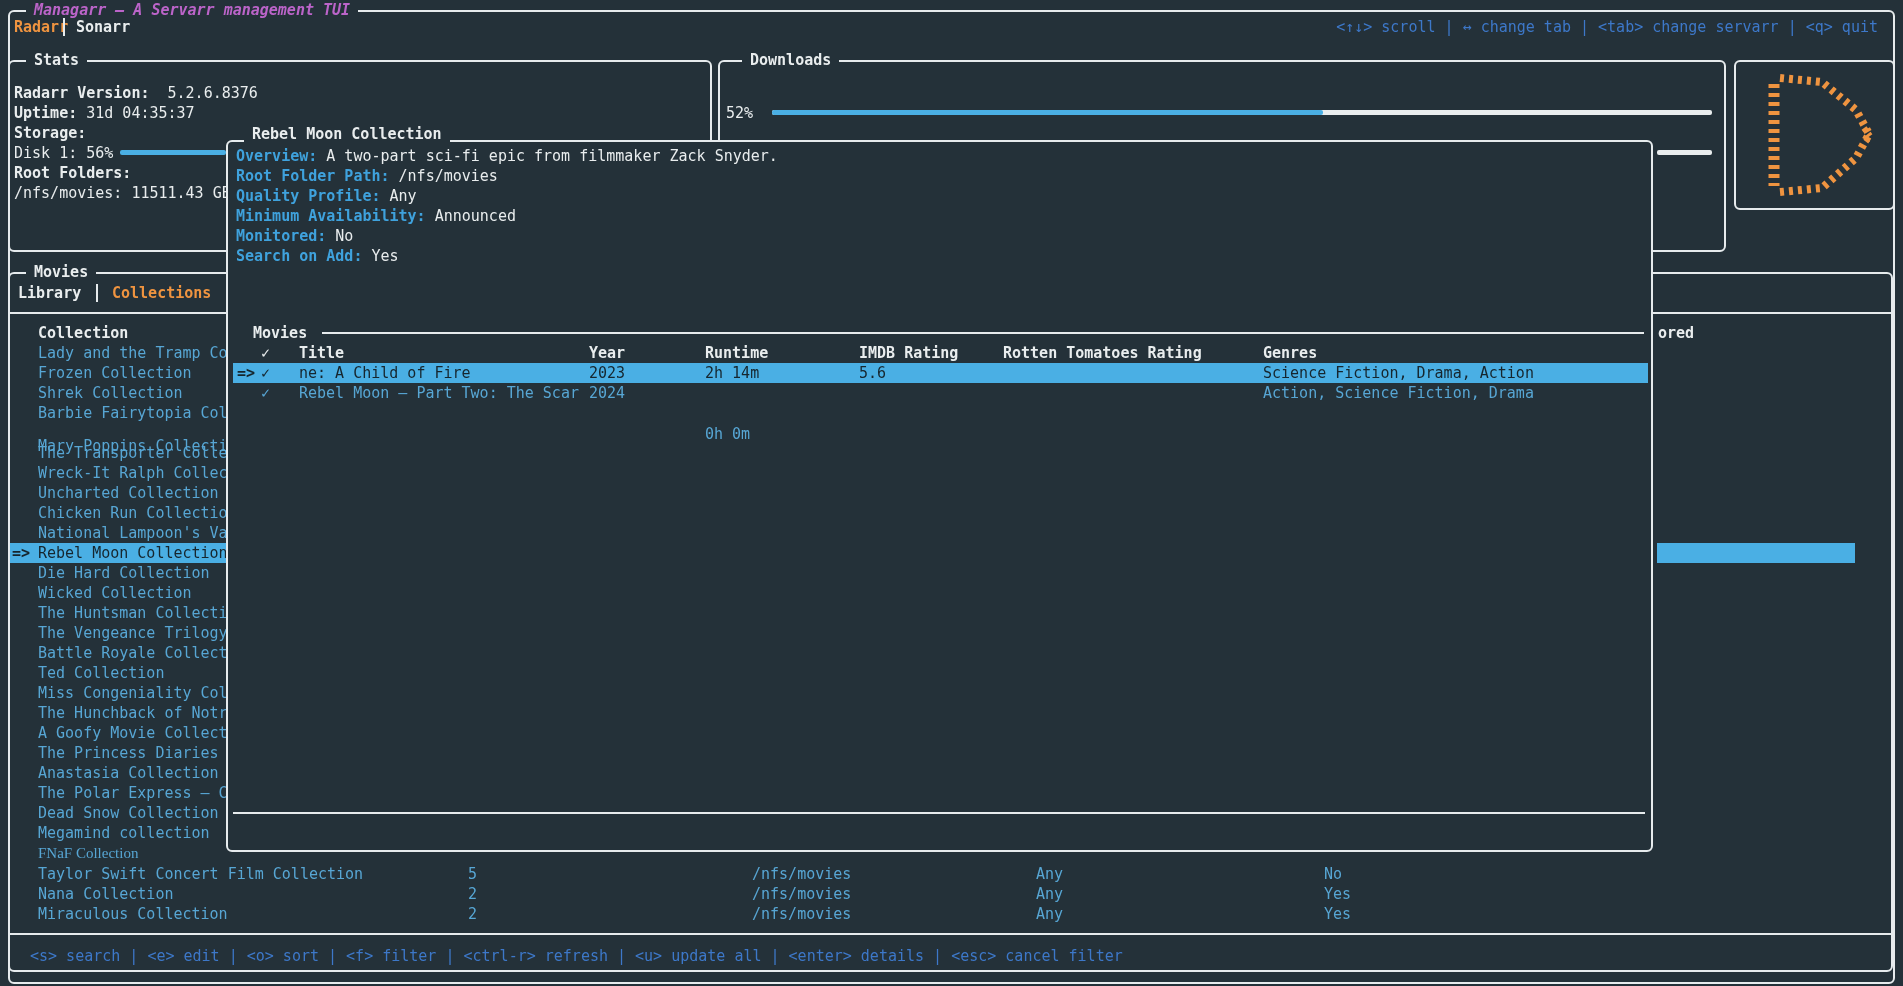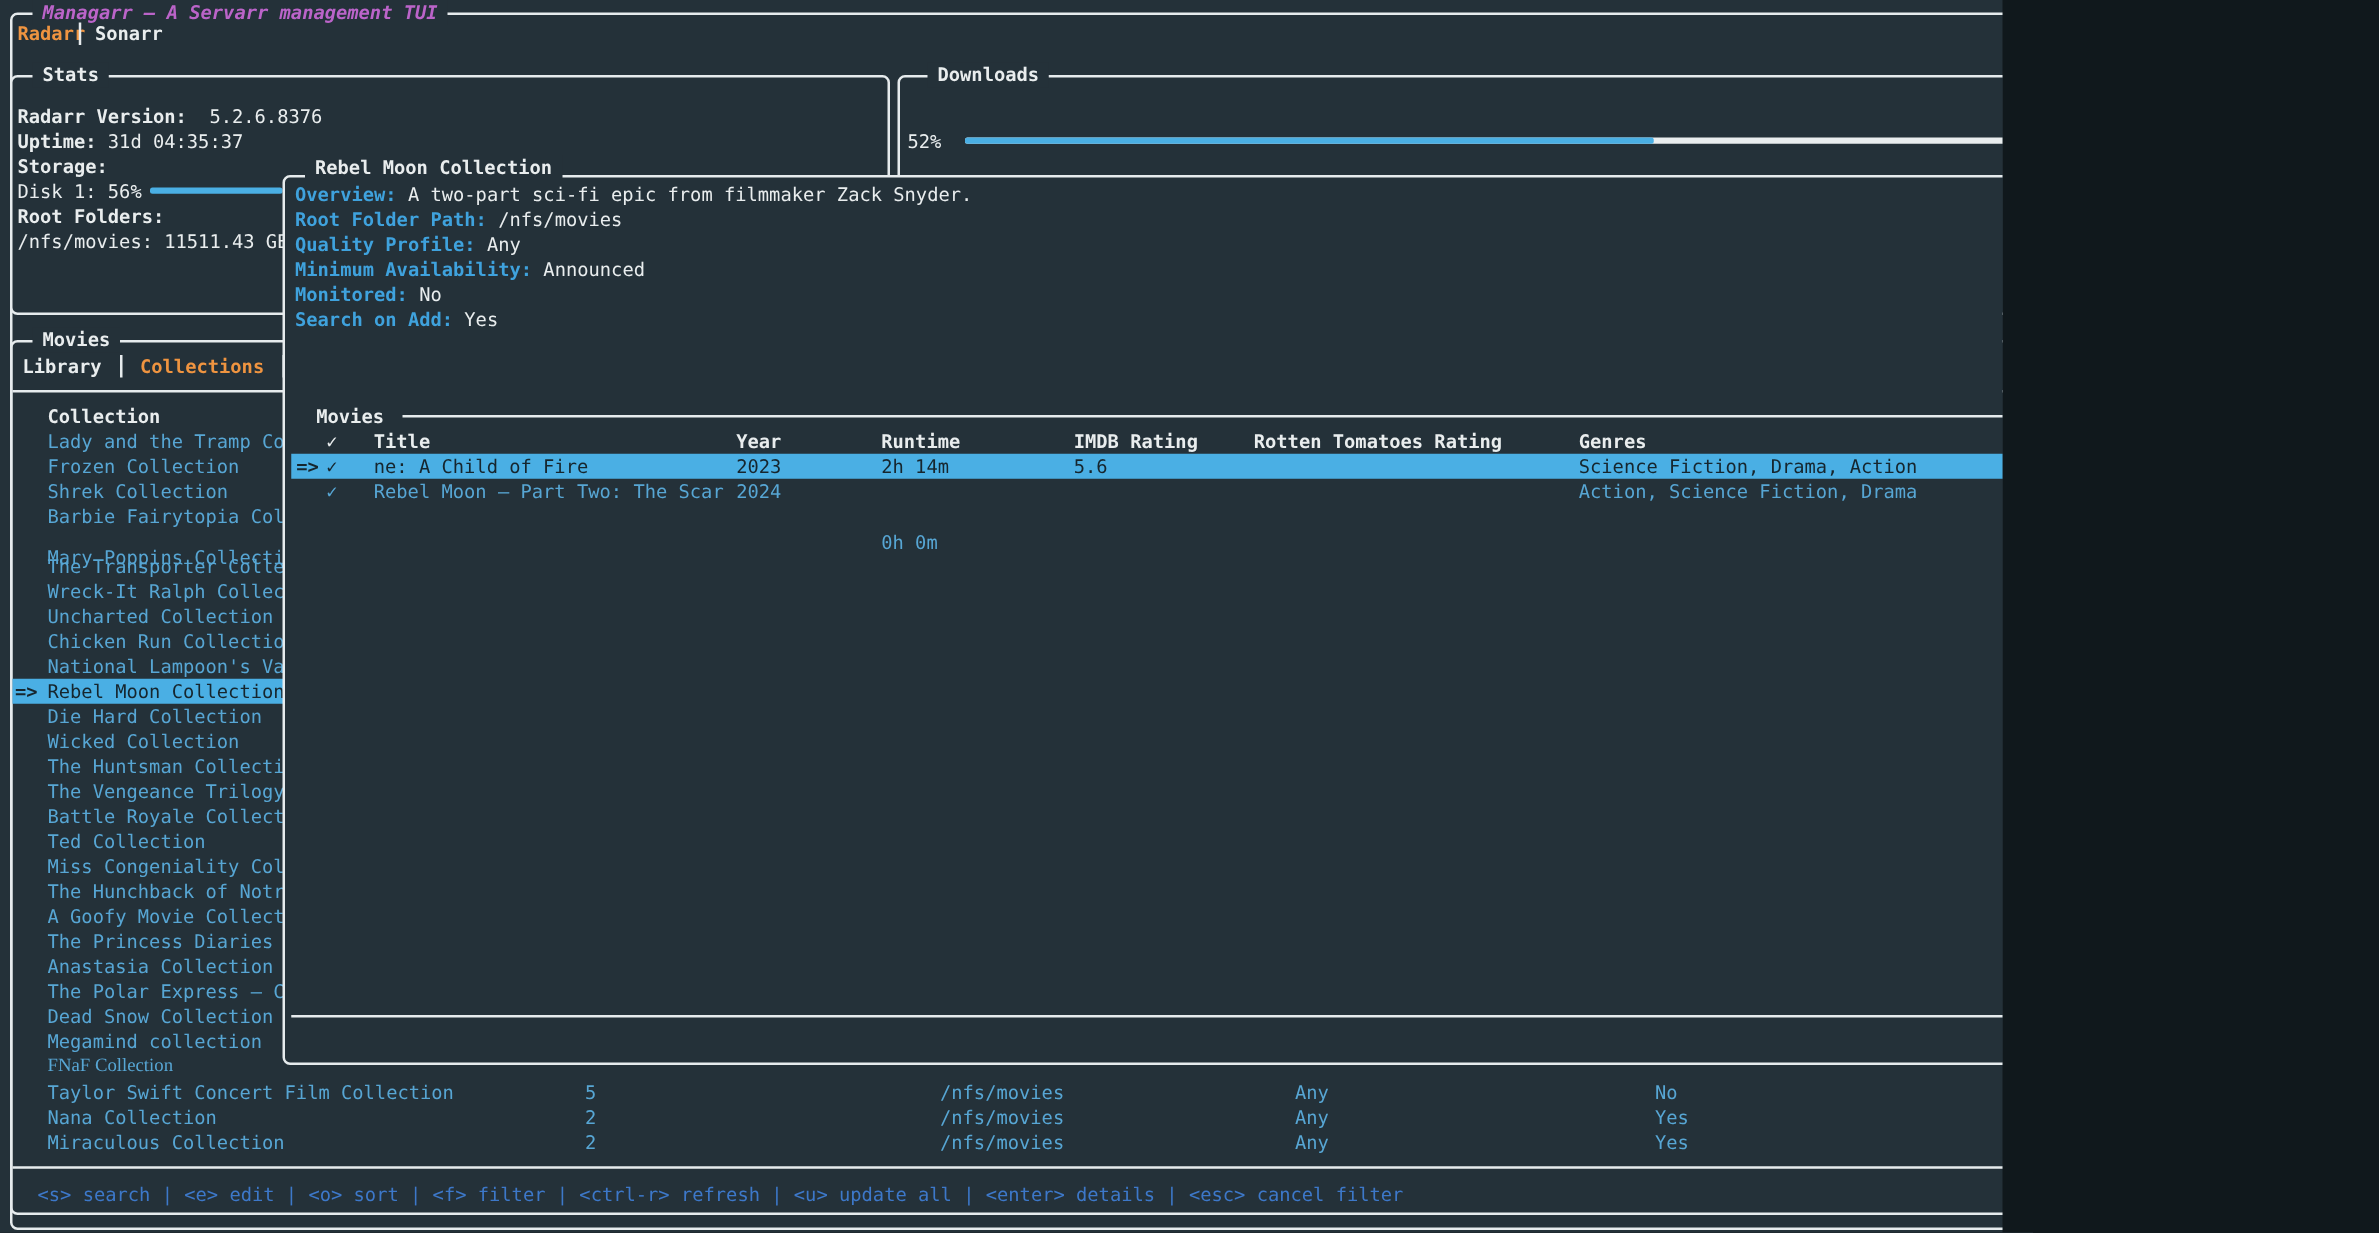--- a/index.html
+++ b/index.html
@@ -2,21 +2,21 @@
 <html><head>
 <meta charset="utf-8">
 <style>
   :root{
     --bg:#243139; --fg:#e9edee; --border:#e6ebed;
     --blue:#57a6d4; --label:#3fa2dd; --key:#3d78c9;
     --hl:#4aafe4; --hlfg:#16262e; --orange:#ef9440; --purple:#bb64c9;
   }
   *{margin:0;padding:0;box-sizing:border-box;}
   body{background:#10181c;font-family:"DejaVu Sans Mono", monospace;font-size:15px;color:var(--fg);}
-  .app{position:relative;width:1602px;height:986px;background:var(--bg);overflow:hidden;}
+  .app{position:relative;width:1903px;height:986px;background:var(--bg);overflow:hidden;}
   .abs{position:absolute;}
   .row{position:absolute;height:20px;line-height:20px;white-space:pre;}
   .box{position:absolute;border:2px solid var(--border);border-radius:6px;background:var(--bg);}
   .boxtitle{position:absolute;height:20px;line-height:20px;background:var(--bg);padding:0 8px;font-weight:bold;white-space:pre;}
   .hline{position:absolute;height:2px;background:var(--border);}
   .vline{position:absolute;width:2px;background:var(--border);}
   .blue{color:var(--blue);}
   .key{color:var(--key);}
   .bold{font-weight:bold;}
   .lbl{color:var(--label);font-weight:bold;}
@@ -30,20 +30,21 @@
 <body>
 
 <div class="app">
 
   <div class="box" style="left:8px;top:10px;width:1887px;height:974px;background:transparent;"></div>
   <div class="boxtitle" style="left:26px;top:0px;color:var(--purple);font-style:italic;">Managarr – A Servarr management TUI</div>
 
   <div class="row bold orange" style="left:14px;top:17px;">Radarr</div>
   <div class="vline" style="left:63px;top:18px;height:18px;"></div>
   <div class="row bold white" style="left:76px;top:17px;">Sonarr</div>
+  <div class="row key" style="right:25px;top:17px;">&lt;↑↓&gt; scroll | ↔ change tab | &lt;tab&gt; change servarr | &lt;q&gt; quit</div>
 
   <div class="box" style="left:8px;top:60px;width:704px;height:192px;"></div>
   <div class="boxtitle" style="left:26px;top:50px;">Stats</div>
   <div class="row" style="left:14px;top:83px;"><span class="bold">Radarr Version:</span><span>  </span><span>5.2.6.8376</span></div>
   <div class="row" style="left:14px;top:103px;"><span class="bold">Uptime:</span><span> </span><span>31d 04:35:37</span></div>
   <div class="row bold" style="left:14px;top:123px;">Storage:</div>
   <div class="row" style="left:14px;top:143px;">Disk 1: 56%</div>
   <div class="gauge" style="left:120px;top:150px;width:106px;background:var(--hl);"></div>
   <div class="row bold" style="left:14px;top:163px;">Root Folders:</div>
   <div class="row" style="left:14px;top:183px;">/nfs/movies: 11511.43 GB</div>

